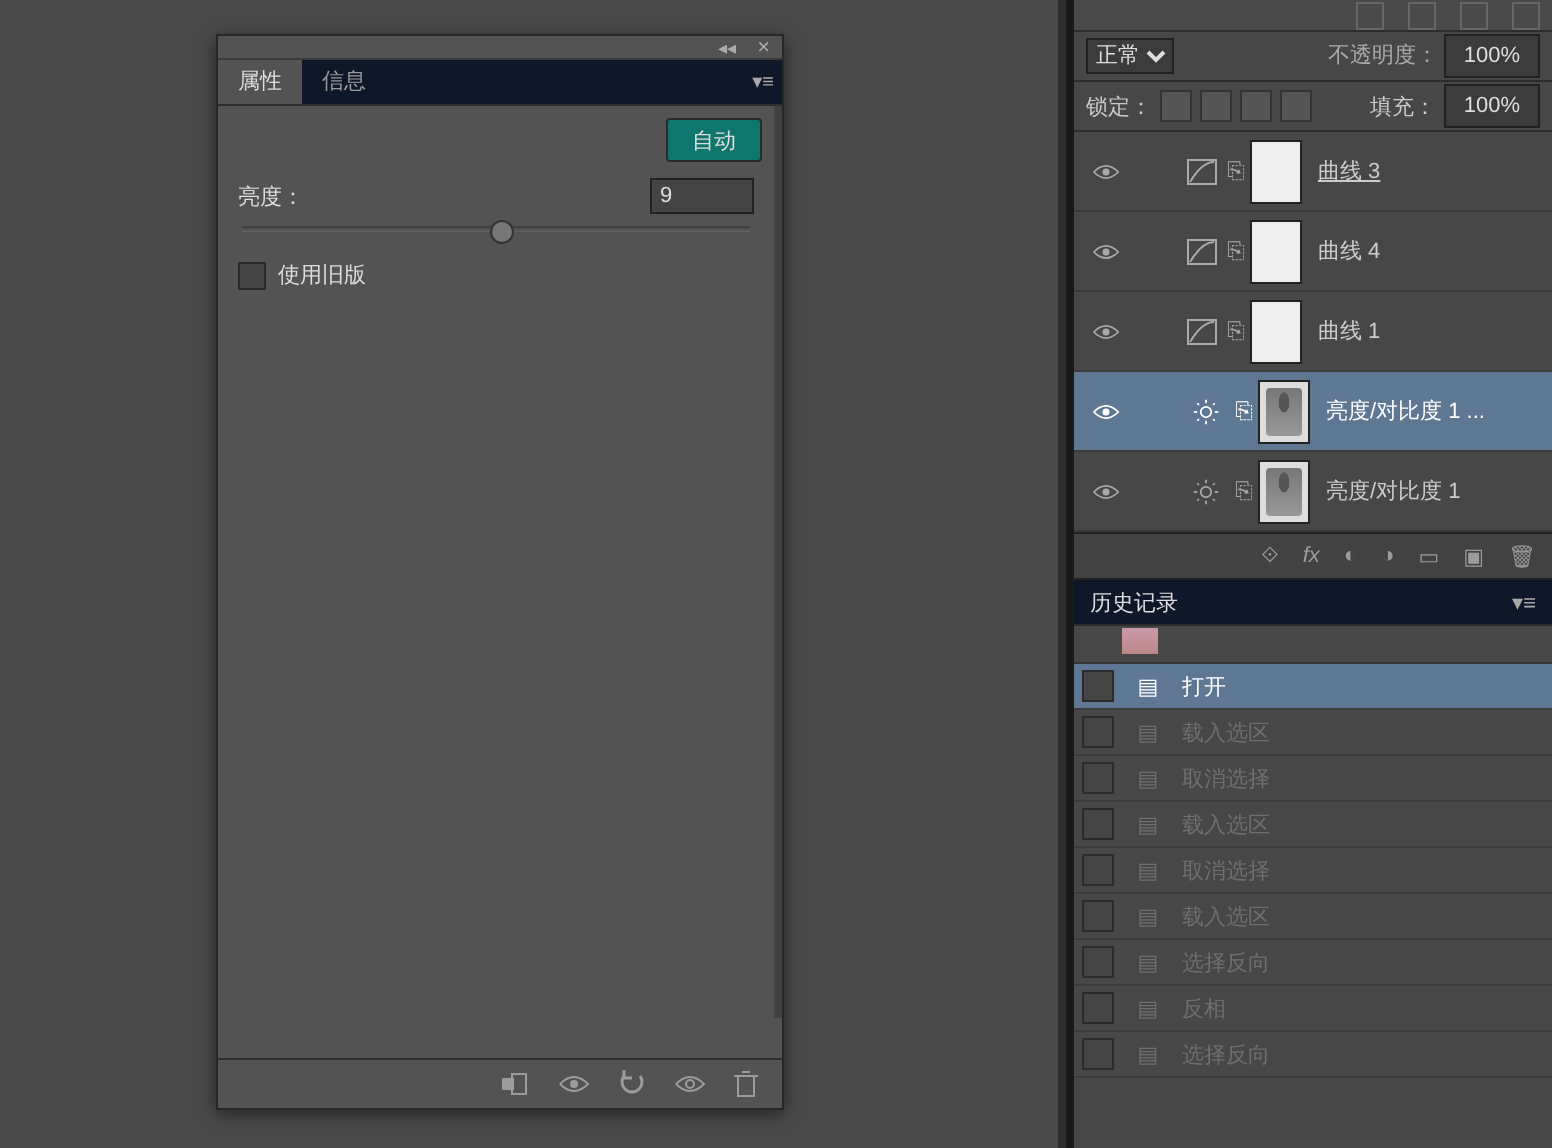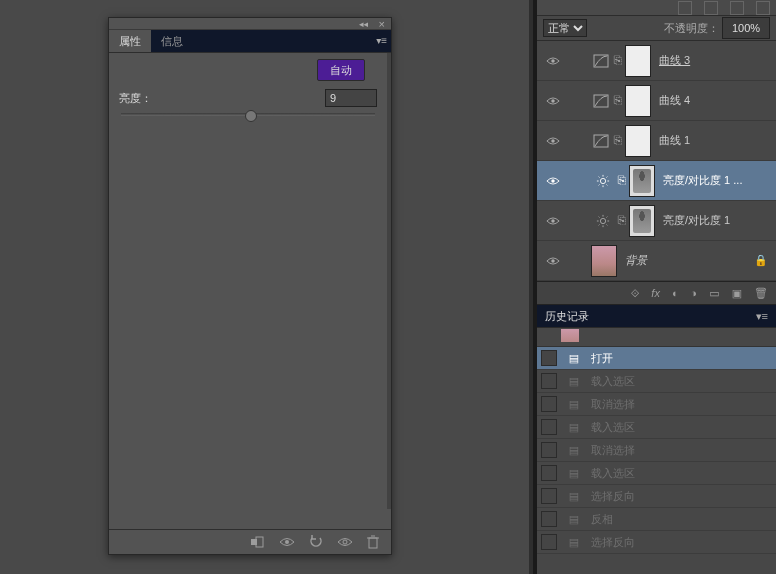--- a/index.html
+++ b/index.html
@@ -14,21 +14,21 @@
 .tab{padding:0 10px;line-height:22px;color:#9a9a9a;cursor:pointer}
 .tab.active{background:#535353;color:#ddd}
 .tab-menu{position:absolute;right:4px;top:17px;font-size:10px;color:#aaa;cursor:pointer}
 
 .adj-header{display:flex;align-items:center;padding:6px 8px}
 .adj-header .ico{width:18px;height:18px;display:flex;align-items:center;justify-content:center;margin-right:4px;color:#ccc}
 .adj-header .mask{width:16px;height:14px;background:#ccc;border:1px solid #333;margin-right:6px}
 .adj-header .title{color:#e0e0e0}
 
 .body{padding:8px 10px 0 10px;position:relative;height:448px;border-right:4px solid #424242}
-.auto-btn{position:absolute;right:22px;top:6px;width:46px;height:20px;background:#4c1d95;border:1px solid #2a2a2a;color:#ddd;display:flex;align-items:center;justify-content:center;cursor:pointer;border-radius:2px}
+.auto-btn{position:absolute;right:6px;top:6px;width:46px;height:20px;background:#0f766e;border:1px solid #2a2a2a;color:#ddd;display:flex;align-items:center;justify-content:center;cursor:pointer;border-radius:2px}
 .slider-row{margin-top:32px}
 .slider-row.first{margin-top:28px}
 .slider-top{display:flex;justify-content:space-between;align-items:center;margin-bottom:6px}
 .slider-top .lbl{color:#ddd}
 .val-box{width:42px;height:16px;background:#444;border:1px solid #222;color:#ddd;padding:0 4px;font-family:inherit;font-size:11px;text-align:left}
 .track{height:3px;background:linear-gradient(#3a3a3a,#666);position:relative;margin:3px 2px 12px 2px}
 .thumb{position:absolute;top:-3px;width:10px;height:10px;background:#777;border:1px solid #333;border-radius:6px;transform:translateX(-50%)}
 
 .checkbox-row{display:flex;align-items:center;margin-top:14px}
 .cb{width:12px;height:12px;border:1px solid #2a2a2a;background:#444;margin-right:6px;cursor:pointer}
@@ -110,20 +110,24 @@
         <div class="slider-top">
           <span class="lbl">亮度：</span>
           <input class="val-box" value="9" style="">
         </div>
         <div class="track">
             <div class="thumb" style="left:51%"></div>
           </div>
       </div>
 
 
+      <div class="checkbox-row">
+        <div class="cb"></div>
+        <span>使用旧版</span>
+      </div>
     </div>
 
     <div class="footer">
       <span class="ib">
           <svg width="16" height="12" viewBox="0 0 16 12">
             <rect x="2" y="3" width="6" height="6" fill="#9c9c9c"></rect>
             <rect x="7" y="1" width="7" height="10" fill="none" stroke="#9c9c9c"></rect>
           </svg>
         </span>
       <span class="ib">
@@ -166,20 +170,30 @@
     </div>
 
     <div class="row2">
       <select><option>正常</option></select>
       <div>
         <span class="label">不透明度：</span>
         <input class="pct" value="100%" style="">
       </div>
     </div>
 
+    <div class="lockrow">
+      <span class="label">锁定：</span>
+      <div class="micon"></div>
+      <div class="micon"></div>
+      <div class="micon"></div>
+      <div class="micon"></div>
+      <div style="flex:1"></div>
+      <span class="label">填充：</span>
+      <input class="pct" value="100%" style="">
+    </div>
 
     <div class="layers">
       <div class="layerrow">
         <div class="eye">
             <svg viewBox="0 0 16 10">
               <path d="M1 5 Q8 -2 15 5 Q8 12 1 5" fill="none" stroke="#aaa"></path>
               <circle cx="8" cy="5" r="2" fill="#aaa"></circle>
             </svg>
           </div>
         <div class="spacer1"></div>
@@ -280,32 +294,20 @@
                 <line x1="3" y1="13" x2="4" y2="12"></line>
               </g>
             </svg>
           </div>
         <div class="link">⎘</div>
         <div class="thumb-sq adj">
             <div class="silh"></div>
           </div>
         <div class="lname">亮度/对比度 1</div>
       </div>
-      <div class="layerrow">
-        <div class="eye">
-            <svg viewBox="0 0 16 10">
-              <path d="M1 5 Q8 -2 15 5 Q8 12 1 5" fill="none" stroke="#aaa"></path>
-              <circle cx="8" cy="5" r="2" fill="#aaa"></circle>
-            </svg>
-          </div>
-        <div class="spacer1"></div>
-        <div class="thumb-sq photo"></div>
-        <div class="lname" style="font-style:italic">背景</div>
-        <span class="locki">🔒</span>
-      </div>
     </div>
 
     <div class="layerbar">
       <span class="ic">⟐</span>
       <span class="ic"><i>fx</i></span>
       <span class="ic">◐</span>
       <span class="ic">◑</span>
       <span class="ic">▭</span>
       <span class="ic">▣</span>
       <span class="ic">🗑</span>

